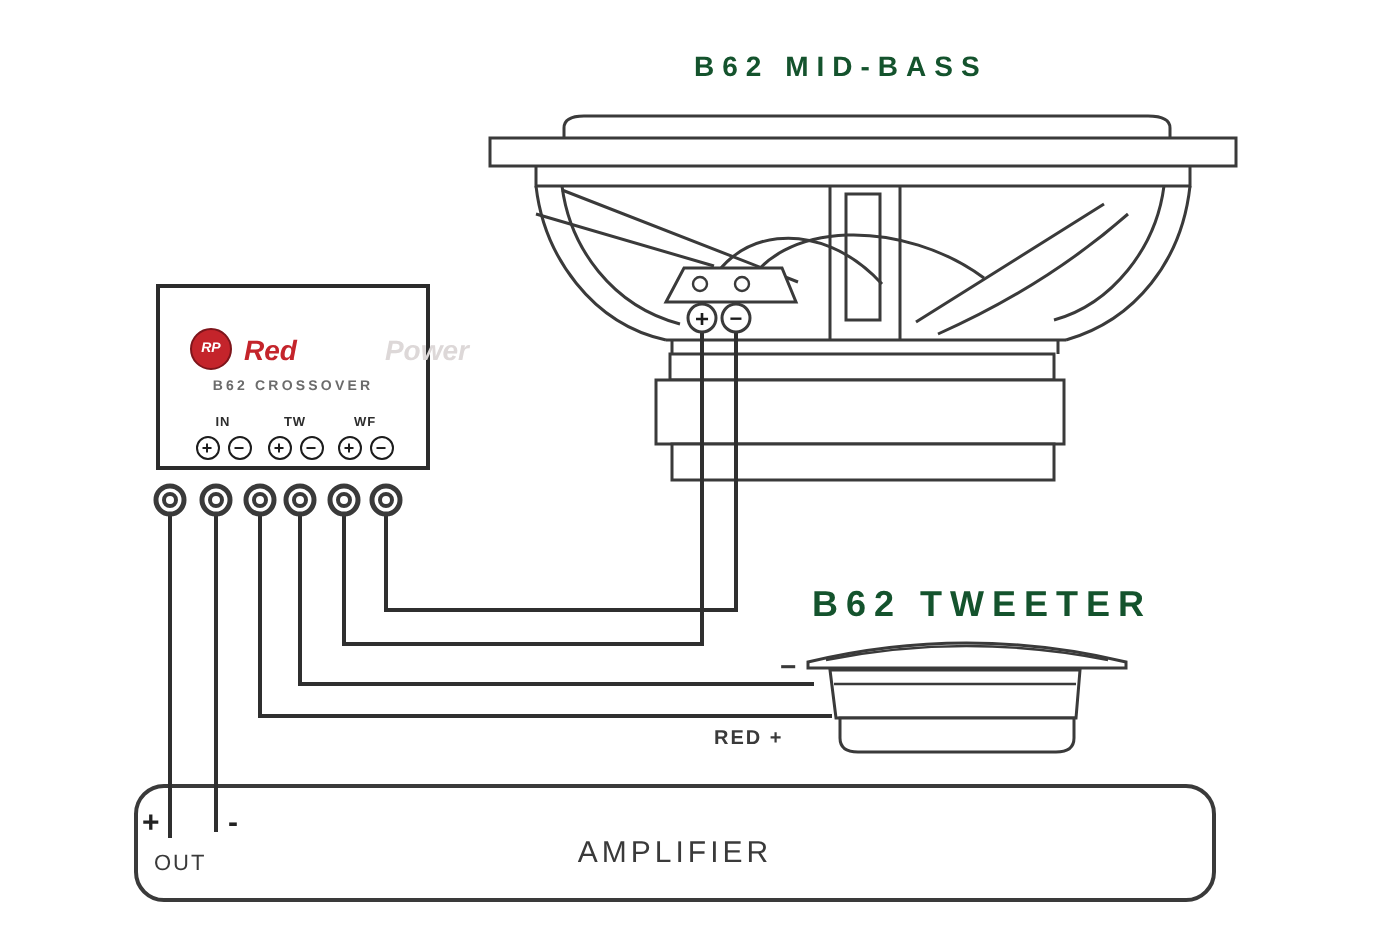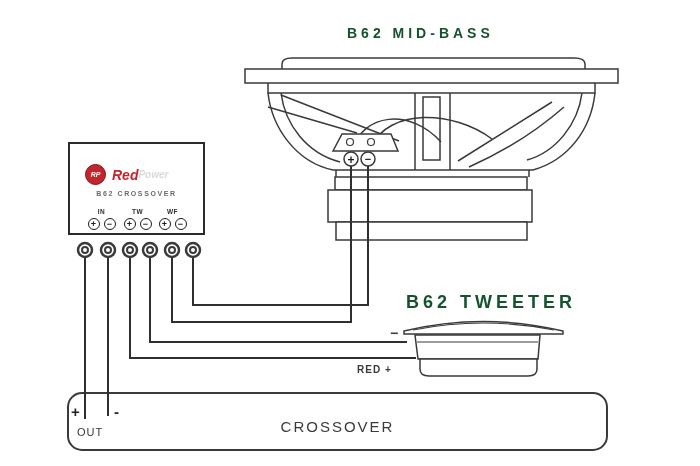--- a/index.html
+++ b/index.html
@@ -2,28 +2,28 @@
 <html><head>
 <meta charset="utf-8">
 <style>
   html,body{margin:0;padding:0;background:#fff;}
   #page{position:relative;width:700px;height:466px;background:#fff;overflow:hidden;
         font-family:"Liberation Sans",sans-serif;}
   .t{position:absolute;white-space:nowrap;color:#3a3a3a;}
   .title{font-size:14px;font-weight:700;letter-spacing:4px;color:#14532d;}
   svg{position:absolute;left:0;top:0;}
   
-  #xover{position:absolute;left:68px;top:142px;width:133px;height:89px;
+  #xover{position:absolute;left:78px;top:142px;width:133px;height:89px;
          border:2px solid #2b2b2b;background:#fff;}
   #brandrow{position:absolute;left:15px;top:20px;display:flex;align-items:center;}
   #logo{width:19px;height:19px;border-radius:50%;background:#c4242b;border:1px solid #7e151b;
         display:flex;align-items:center;justify-content:center;}
   #logo span{color:#fff;font-size:7px;font-weight:700;font-style:italic;letter-spacing:0;}
   .brand-red{font-size:14px;font-weight:700;font-style:italic;color:#c4242b;margin-left:6px;}
-  .brand-power{font-size:10px;font-weight:700;font-style:italic;color:#ddd8d8;}
+  .brand-power{font-size:14px;font-weight:700;font-style:italic;color:#ddd8d8;margin-left:44px;}
   .model{position:absolute;left:0;width:100%;top:46px;text-align:center;font-size:7px;
          font-weight:700;letter-spacing:1.6px;color:#6b6b6b;}
   .cx-group{position:absolute;top:64px;width:41px;display:flex;flex-direction:column;align-items:center;}
   .cx-label{font-size:6.5px;font-weight:700;color:#2d2d2d;letter-spacing:.5px;margin-bottom:3px;}
   .pair{display:flex;gap:4px;}
   .term{width:10px;height:10px;border:1.5px solid #1c1c1c;border-radius:50%;
         display:flex;align-items:center;justify-content:center;
         font-size:9px;font-weight:700;color:#1c1c1c;line-height:1;background:#fff;}
   .amp-sign{font-size:15px;font-weight:700;color:#222;}
 </style>
@@ -147,15 +147,15 @@
       </div>
     </div>
   </div>
 
   <div class="t" style="left:390px;top:325px;font-size:14px;font-weight:700;">−</div>
   <div class="t" style="left:357px;top:364px;font-size:10px;font-weight:600;letter-spacing:1px;">RED +</div>
 
   <div class="t amp-sign" style="left:71px;top:403px;">+</div>
   <div class="t amp-sign" style="left:114px;top:403px;">-</div>
   <div class="t" style="left:77px;top:426px;font-size:11px;letter-spacing:1px;">OUT</div>
-  <div class="t" style="left:68px;width:539px;text-align:center;top:418px;font-size:15px;letter-spacing:2px;">CROSSOVER</div>
+  <div class="t" style="left:68px;width:539px;text-align:center;top:418px;font-size:15px;letter-spacing:2px;">AMPLIFIER</div>
 
 </div>
 
 </body></html>

